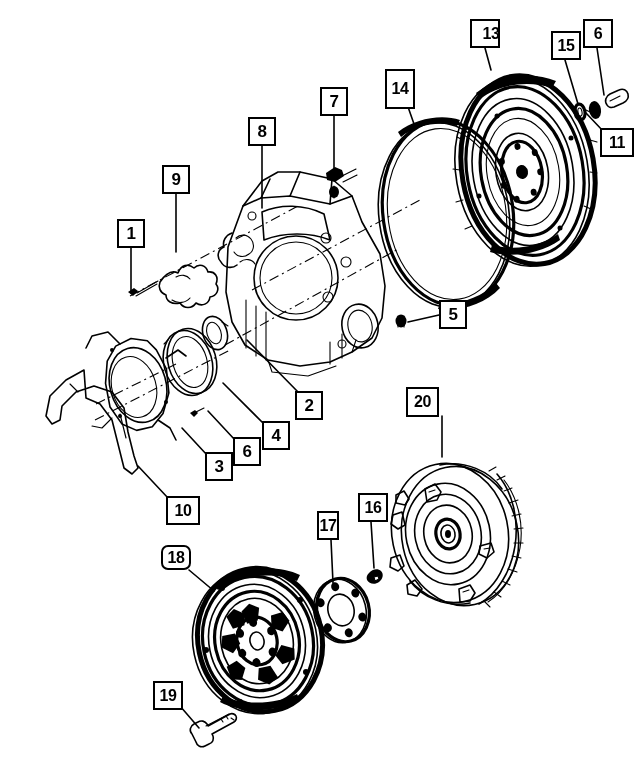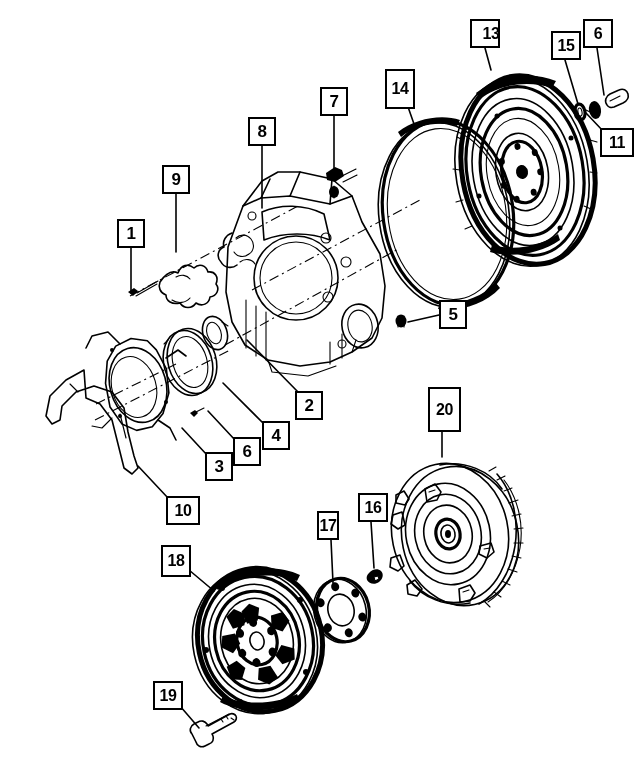--- a/index.html
+++ b/index.html
@@ -436,24 +436,24 @@
       </div>
       <div class="callout wide" style="left: 551px; top: 31px; width: 30px; height: 29px;">
         <span>15</span>
       </div>
       <div class="callout wide" style="left: 358px; top: 493px; width: 30px; height: 29px;">
         <span>16</span>
       </div>
       <div class="callout wide" style="left: 317px; top: 511px; width: 22px; height: 29px;">
         <span>17</span>
       </div>
-      <div class="callout wide" style="left: 161px; top: 545px; width: 30px; height: 32px;">
+      <div class="callout wide" style="left: 161px; top: 545px; width: 30px; height: 25px; border-radius: 7px;">
         <span>18</span>
       </div>
       <div class="callout wide" style="left: 153px; top: 681px; width: 30px; height: 29px;">
         <span>19</span>
       </div>
-      <div class="callout wide" style="left: 428px; top: 387px; width: 33px; height: 45px; align-items: center;">
+      <div class="callout wide" style="left: 406px; top: 387px; width: 33px; height: 30px; align-items: center;">
         <span>20</span>
       </div>
     </div>
 
 </div>
 
 </body></html>

